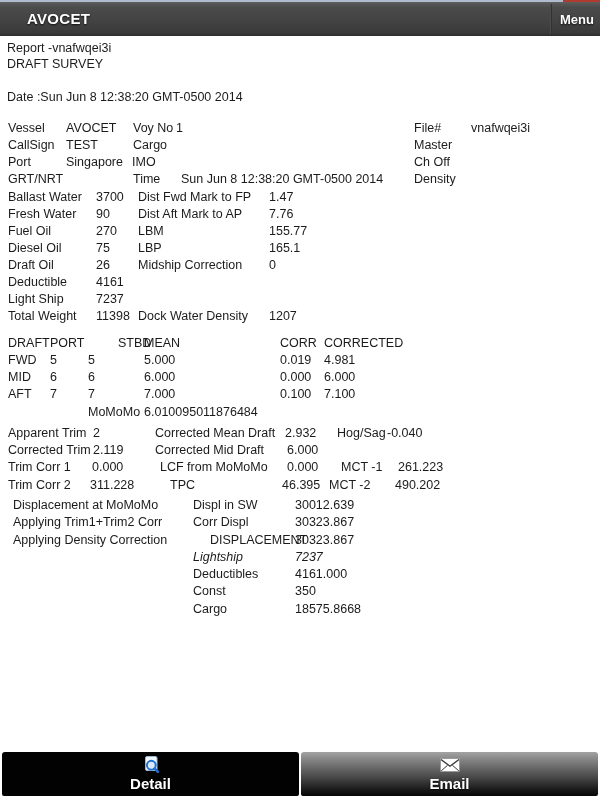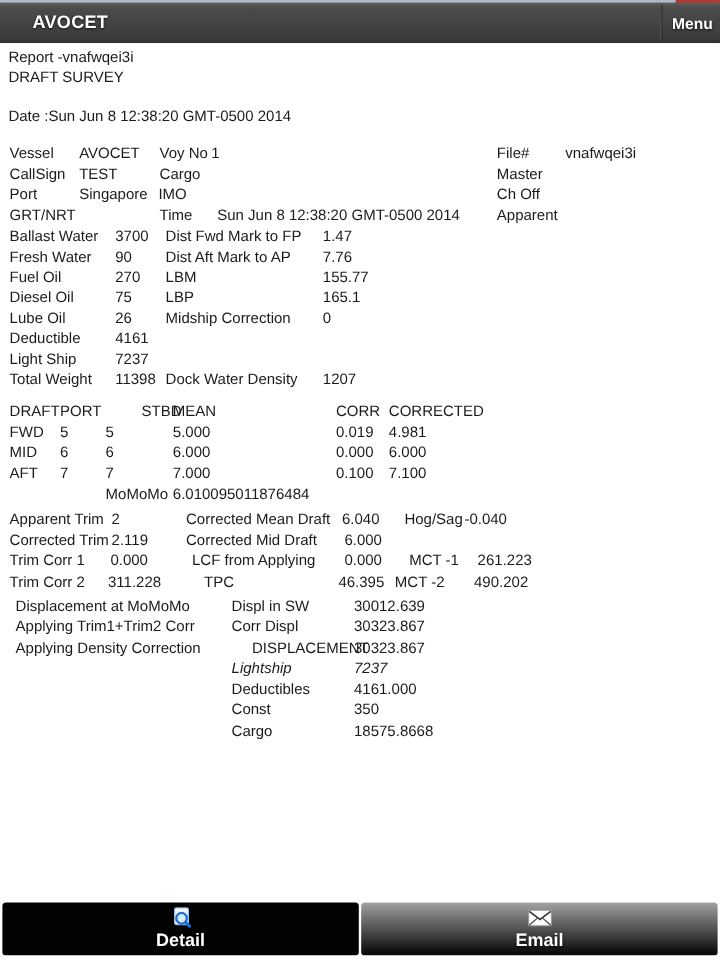--- a/index.html
+++ b/index.html
@@ -97,21 +97,21 @@
       <div class="line" style="top: 118px;">
         <span class="cell" style="left: 8px;">Port</span>
         <span class="cell" style="left: 66px;">Singapore</span>
         <span class="cell" style="left: 132px;">IMO</span>
         <span class="cell" style="left: 414px;">Ch Off</span>
       </div>
       <div class="line" style="top: 135px;">
         <span class="cell" style="left: 8px;">GRT/NRT</span>
         <span class="cell" style="left: 133px;">Time</span>
         <span class="cell" style="left: 181px;">Sun Jun 8 12:38:20 GMT-0500 2014</span>
-        <span class="cell" style="left: 414px;">Apparent</span>
+        <span class="cell" style="left: 414px;">Density</span>
       </div>
       <div class="line" style="top: 153px;">
         <span class="cell" style="left: 8px;">Ballast Water</span>
         <span class="cell" style="left: 96px;">3700</span>
         <span class="cell" style="left: 138px;">Dist Fwd Mark to FP</span>
         <span class="cell" style="left: 269px;">1.47</span>
       </div>
       <div class="line" style="top: 170px;">
         <span class="cell" style="left: 8px;">Fresh Water</span>
         <span class="cell" style="left: 96px;">90</span>
@@ -124,21 +124,21 @@
         <span class="cell" style="left: 138px;">LBM</span>
         <span class="cell" style="left: 269px;">155.77</span>
       </div>
       <div class="line" style="top: 204px;">
         <span class="cell" style="left: 8px;">Diesel Oil</span>
         <span class="cell" style="left: 96px;">75</span>
         <span class="cell" style="left: 138px;">LBP</span>
         <span class="cell" style="left: 269px;">165.1</span>
       </div>
       <div class="line" style="top: 221px;">
-        <span class="cell" style="left: 8px;">Lube Oil</span>
+        <span class="cell" style="left: 8px;">Draft Oil</span>
         <span class="cell" style="left: 96px;">26</span>
         <span class="cell" style="left: 138px;">Midship Correction</span>
         <span class="cell" style="left: 269px;">0</span>
       </div>
       <div class="line" style="top: 238px;">
         <span class="cell" style="left: 8px;">Deductible</span>
         <span class="cell" style="left: 96px;">4161</span>
       </div>
       <div class="line" style="top: 255px;">
         <span class="cell" style="left: 8px;">Light Ship</span>
@@ -183,34 +183,34 @@
         <span class="cell" style="left: 324px;">7.100</span>
       </div>
       <div class="line" style="top: 368px;">
         <span class="cell" style="left: 88px;">MoMoMo</span>
         <span class="cell" style="left: 144px;">6.010095011876484</span>
       </div>
       <div class="line" style="top: 389px;">
         <span class="cell" style="left: 8px;">Apparent Trim</span>
         <span class="cell" style="left: 93px;">2</span>
         <span class="cell" style="left: 155px;">Corrected Mean Draft</span>
-        <span class="cell" style="left: 285px;">6.040</span>
+        <span class="cell" style="left: 285px;">2.932</span>
         <span class="cell" style="left: 337px;">Hog/Sag</span>
         <span class="cell" style="left: 387px;">-0.040</span>
       </div>
       <div class="line" style="top: 406px;">
         <span class="cell" style="left: 8px;">Corrected Trim</span>
         <span class="cell" style="left: 93px;">2.119</span>
         <span class="cell" style="left: 155px;">Corrected Mid Draft</span>
         <span class="cell" style="left: 287px;">6.000</span>
       </div>
       <div class="line" style="top: 423px;">
         <span class="cell" style="left: 8px;">Trim Corr 1</span>
         <span class="cell" style="left: 92px;">0.000</span>
-        <span class="cell" style="left: 160px;">LCF from Applying</span>
+        <span class="cell" style="left: 160px;">LCF from MoMoMo</span>
         <span class="cell" style="left: 287px;">0.000</span>
         <span class="cell" style="left: 341px;">MCT -1</span>
         <span class="cell" style="left: 398px;">261.223</span>
       </div>
       <div class="line" style="top: 441px;">
         <span class="cell" style="left: 8px;">Trim Corr 2</span>
         <span class="cell" style="left: 90px;">311.228</span>
         <span class="cell" style="left: 170px;">TPC</span>
         <span class="cell" style="left: 282px;">46.395</span>
         <span class="cell" style="left: 329px;">MCT -2</span>

